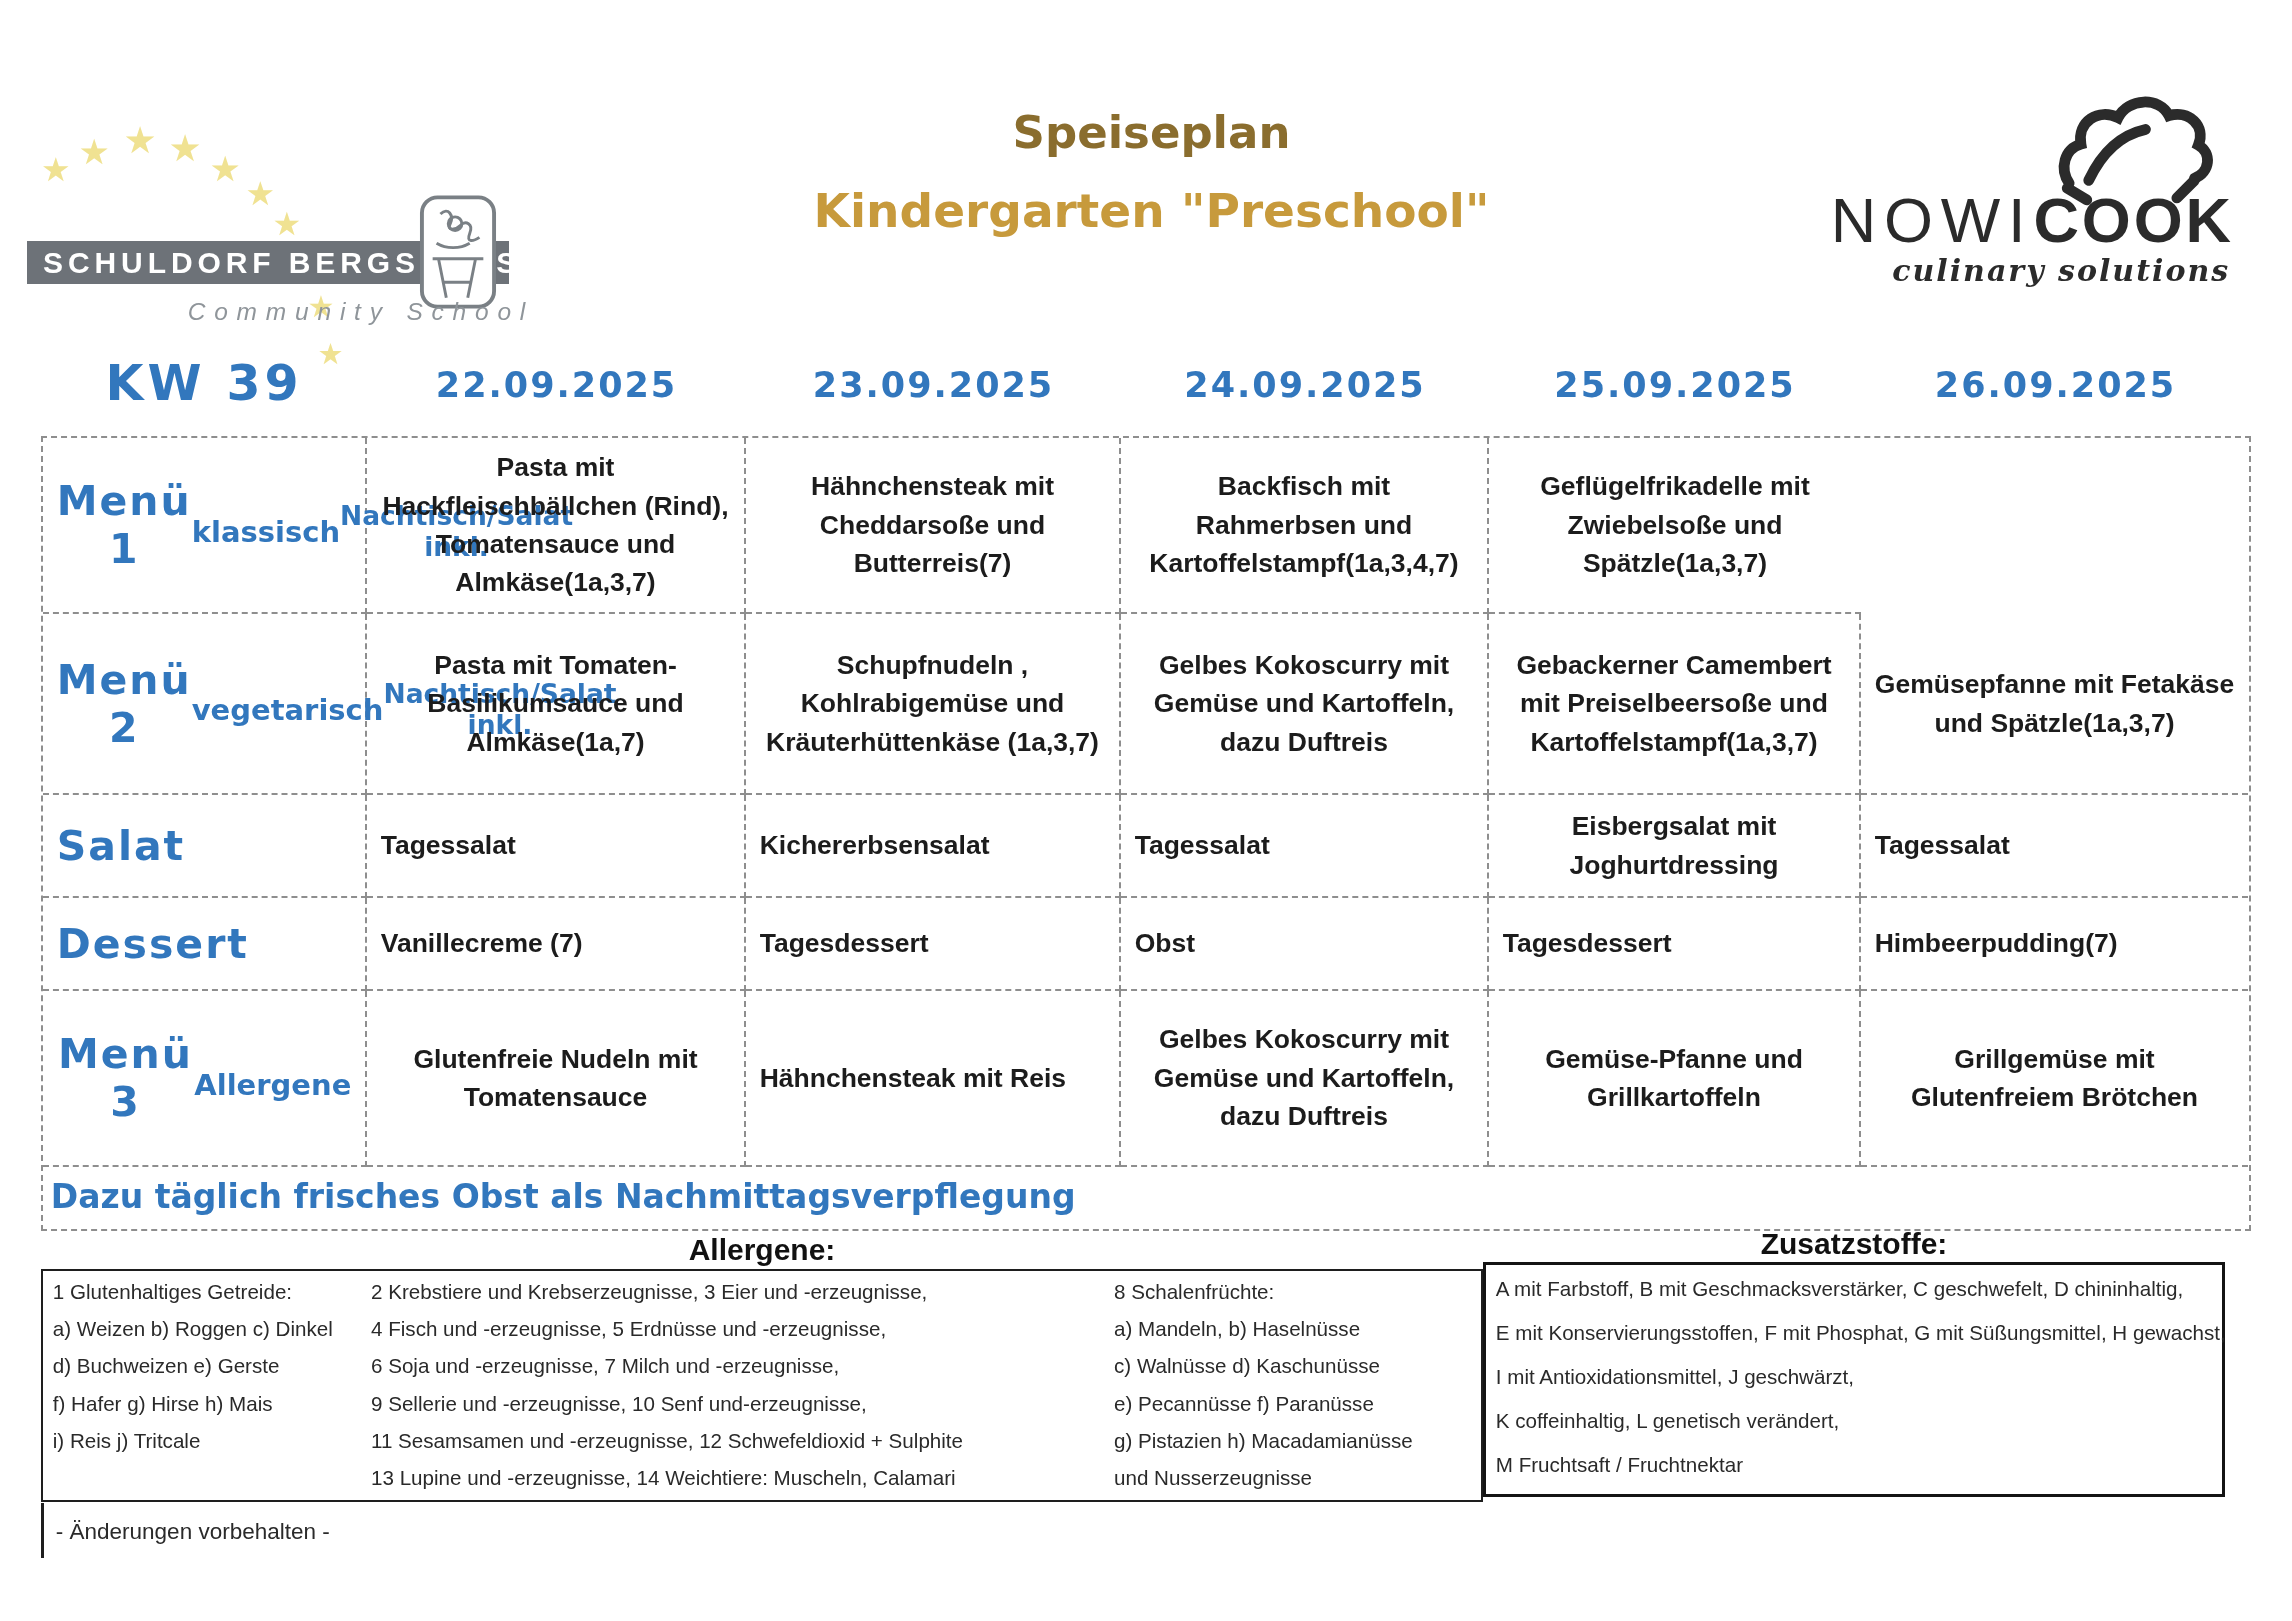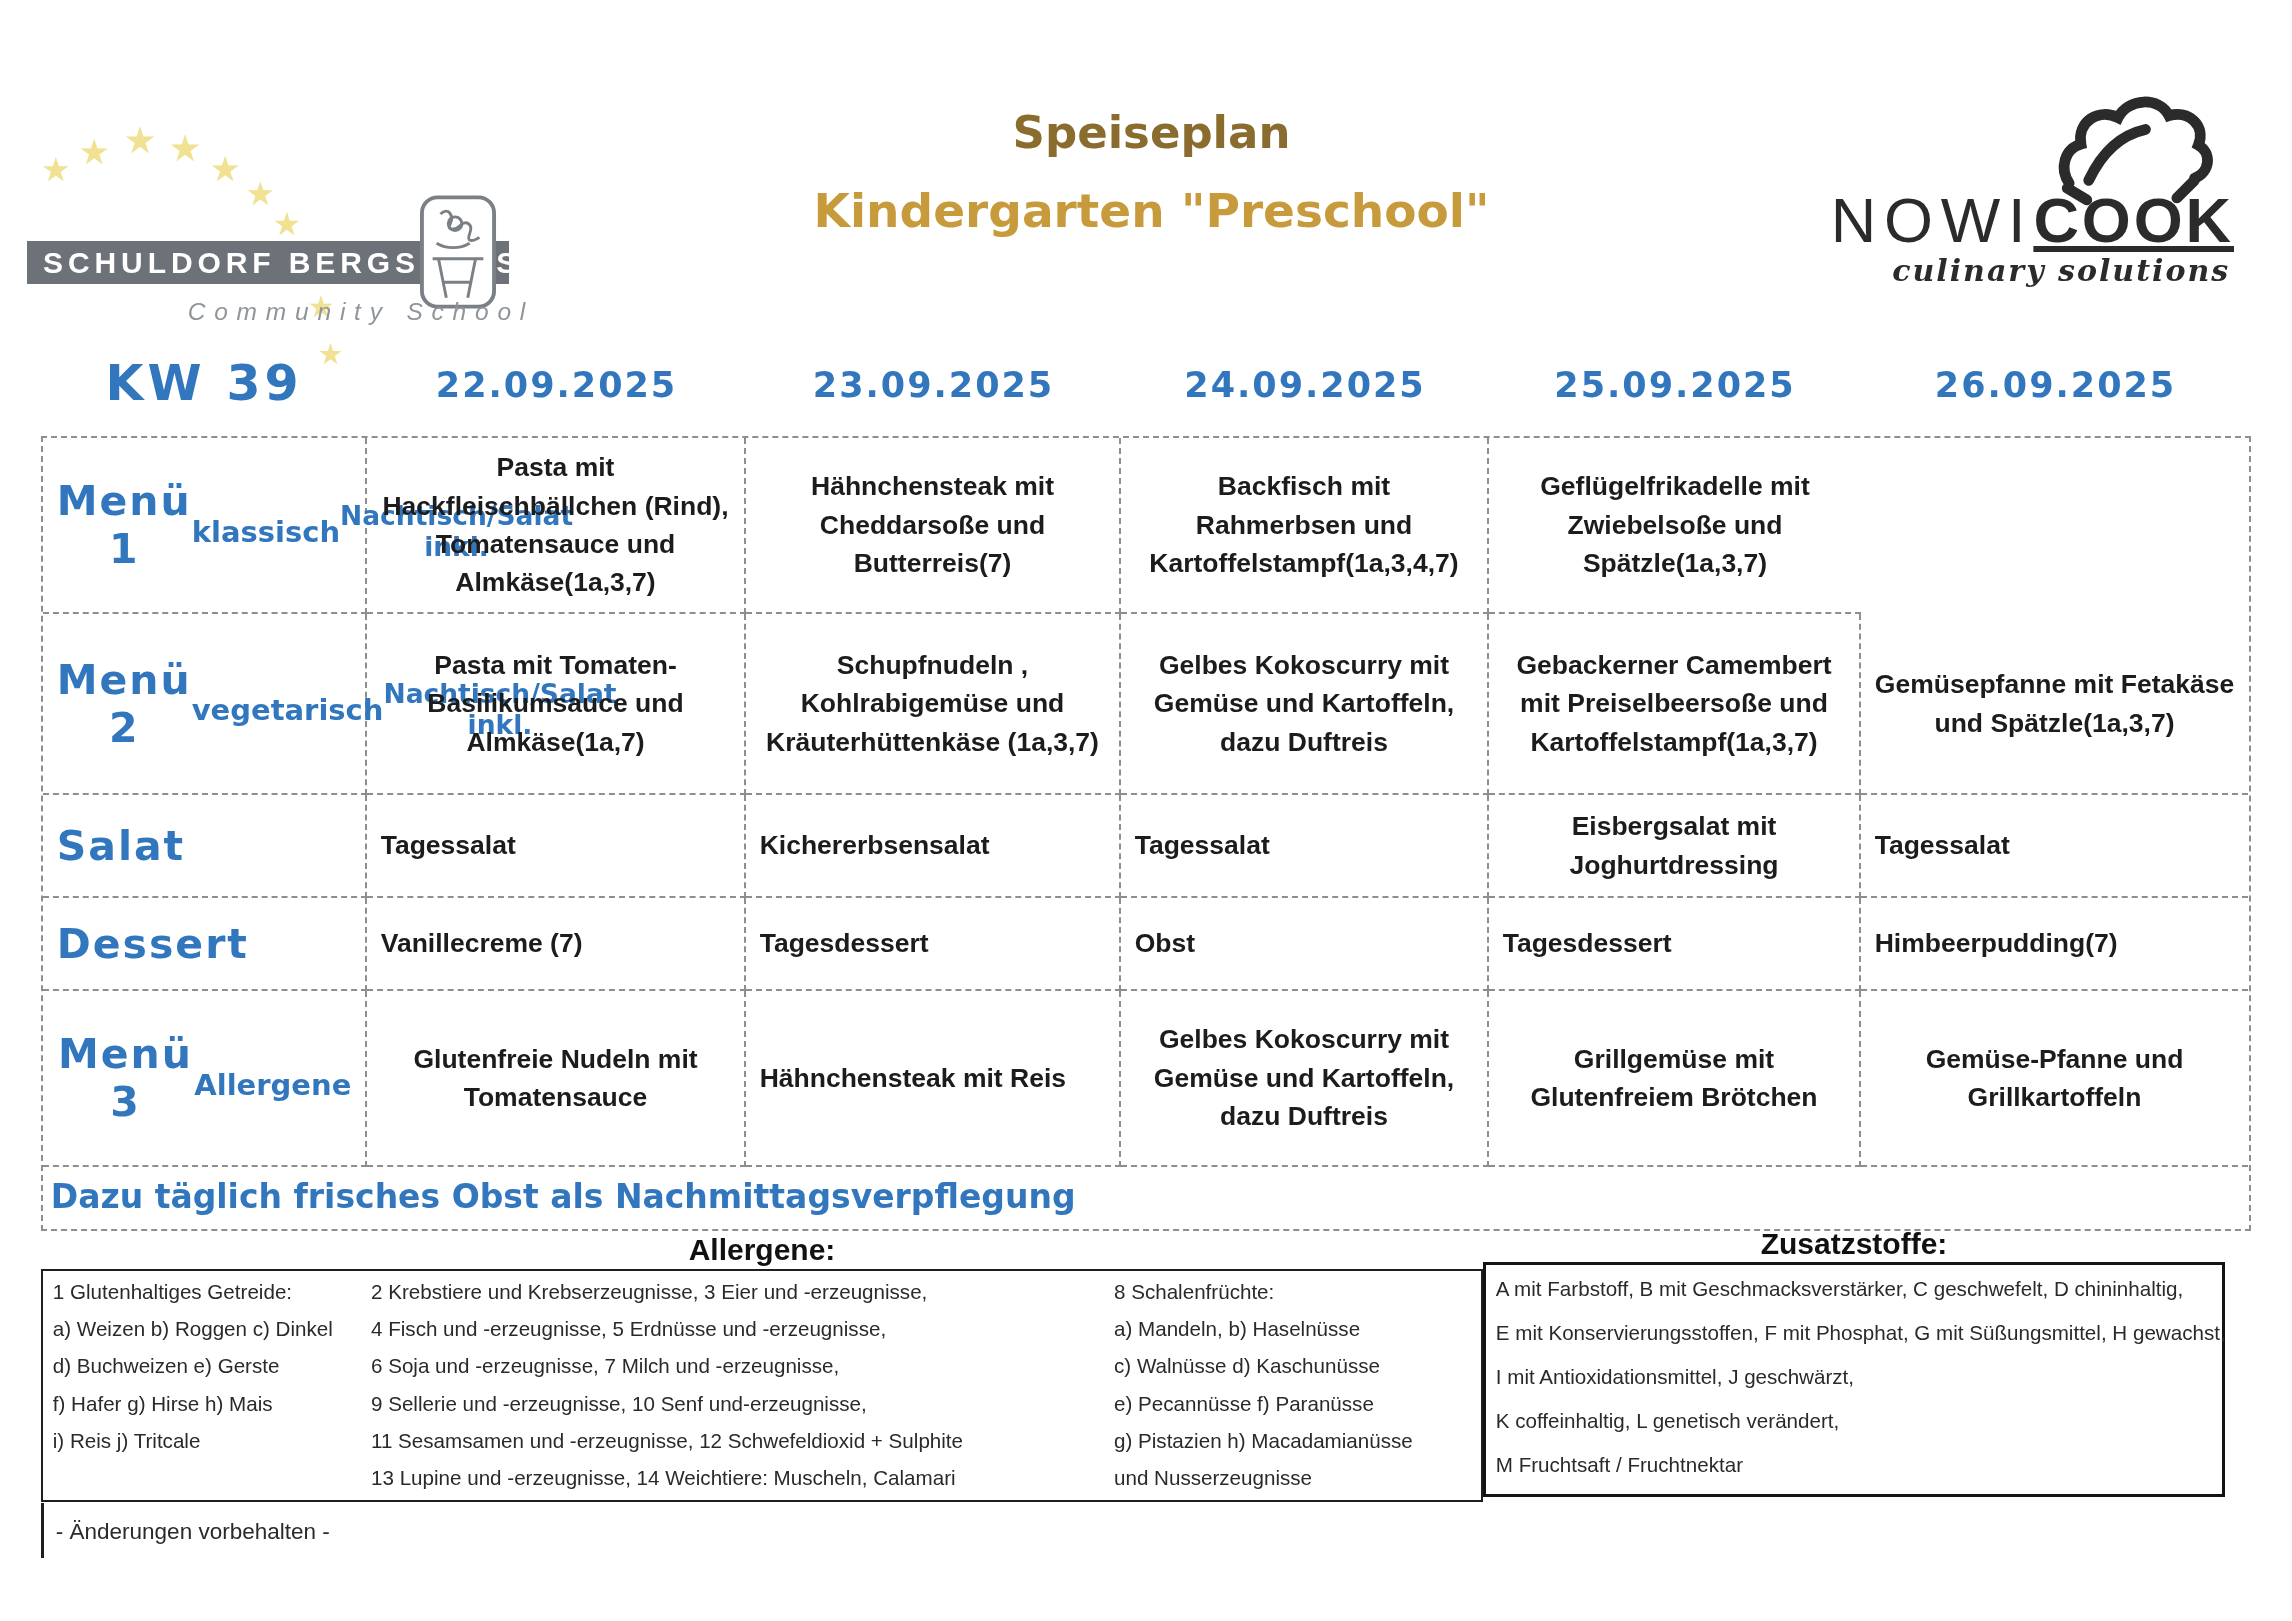--- a/index.html
+++ b/index.html
@@ -20,21 +20,21 @@
   
   .title-block{position:absolute;left:774px;top:106px;width:755px;text-align:center;}
   .title1{font-size:45px;font-weight:bold;color:#8a6d2e;font-family:"DejaVu Sans",sans-serif;}
   .title2{margin-top:23.5px;font-size:47px;font-weight:bold;color:#c79a3c;font-family:"DejaVu Sans",sans-serif;}
 
   
   .nowicook{position:absolute;left:1764px;top:98px;width:470px;height:196px;}
   .hat{position:absolute;top:-7.8px;right:17.6px;}
   .brand{position:absolute;top:86px;right:0;white-space:nowrap;color:#2b2b2b;}
   .brand .thin{font-size:63px;font-weight:normal;letter-spacing:7.8px;}
-  .brand .bold{font-size:63px;font-weight:800;letter-spacing:2.9px;text-decoration:underline;}
+  .brand .bold{font-size:63px;font-weight:800;letter-spacing:2.9px;}
   .tagline{position:absolute;top:155px;right:3.9px;font-family:"DejaVu Serif",serif;
            font-style:italic;font-weight:bold;font-size:30px;color:#2b2b2b;letter-spacing:2px;}
 
   
   .week-row{position:absolute;left:41px;top:355px;width:2210px;display:grid;
             grid-template-columns:326px 379px 375px 368px 372px 389px;}
   .week-row div{text-align:center;color:#3277bd;font-family:"DejaVu Sans",sans-serif;font-weight:bold;}
   .kw{font-size:49px;letter-spacing:3.9px;}
   .date{font-size:35px;padding-top:9.8px;letter-spacing:2px;}
 
@@ -187,22 +187,22 @@
 
     <div class="mrow r5">
       <div class="lcell">
         <div class="l1">Menü 3</div>
         <div class="l2">Allergene</div>
 
       </div>
       <div class="cell">Glutenfreie Nudeln mit Tomatensauce</div>
       <div class="cell">Hähnchensteak mit Reis</div>
       <div class="cell">Gelbes Kokoscurry mit Gemüse und Kartoffeln, dazu Duftreis</div>
+      <div class="cell">Gemüse-Pfanne und Grillkartoffeln</div>
       <div class="cell">Grillgemüse mit Glutenfreiem Brötchen</div>
-      <div class="cell">Gemüse-Pfanne und Grillkartoffeln</div>
     </div>
 
     <div class="note-row">
       <span class="note-text">Dazu täglich frisches Obst als Nachmittagsverpflegung</span>
     </div>
   </div>
 
   <div class="allerg-header">Allergene:</div>
   <div class="zusatz-header">Zusatzstoffe:</div>
 

